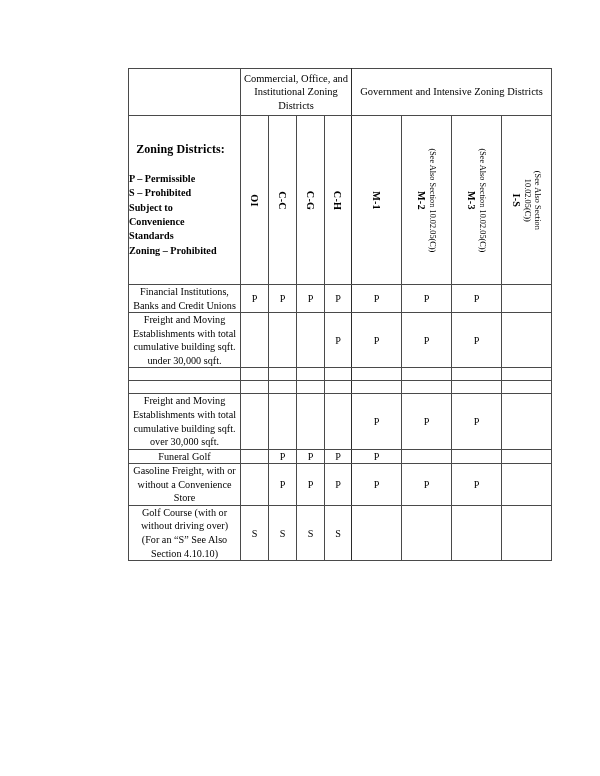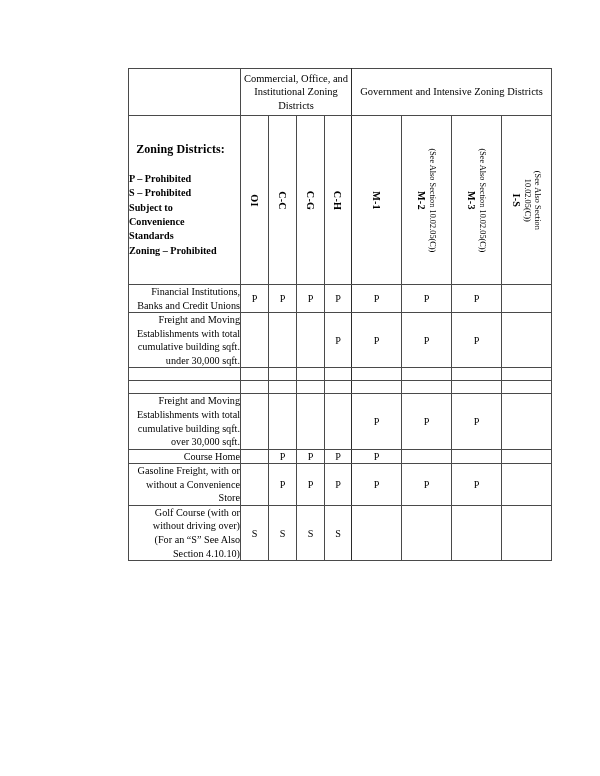--- a/index.html
+++ b/index.html
@@ -102,21 +102,21 @@
     text-align: center;
     white-space: nowrap;
   }
   .rot-note span { display: block; }
 
   
   .label-cell {
     padding: 4px 5px 4px 10px;
     font-size: 10.2px;
     line-height: 1.33;
-    text-align: right;
+    text-align: center;
     vertical-align: top;
   }
   .mark-cell {
     text-align: center;
     font-size: 10.2px;
     vertical-align: middle;
   }
   .spacer-row td { height: 12px; }
   .clip-row .label-cell { padding-bottom: 0; }
 </style>
@@ -138,21 +138,21 @@
   <tbody id="table-body">
       <tr>
         <td class="blank-corner"></td>
         <th class="group-head grp-right" colspan="4">Commercial, Office, and Institutional Zoning Districts</th>
         <th class="group-head grp-left" colspan="4">Government and Intensive Zoning Districts</th>
       </tr>
       <tr>
         <td class="legend-cell">
           <div class="legend-title">Zoning Districts:</div>
           <div class="legend-lines">
-            <div>P – Prohibited</div>
+            <div>P – Permissible</div>
             <div>S – Prohibited</div>
             <div>Subject to</div>
             <div>Convenience</div>
             <div>Standards</div>
             <div>Zoning – Prohibited</div>
           </div>
         </td>
         <td class="colhead">
           <div class="rot-wrap">
             <div class="rot">
@@ -280,21 +280,21 @@
         <td class="mark-cell"></td>
         <td class="mark-cell"></td>
         <td class="mark-cell grp-right"></td>
         <td class="mark-cell grp-left">P</td>
         <td class="mark-cell">P</td>
         <td class="mark-cell">P</td>
         <td class="mark-cell"></td>
       </tr>
       <tr class="">
         <td class="label-cell">
-          <div>Course Home</div>
+          <div>Funeral Golf</div>
         </td>
         <td class="mark-cell"></td>
         <td class="mark-cell">P</td>
         <td class="mark-cell">P</td>
         <td class="mark-cell grp-right">P</td>
         <td class="mark-cell grp-left">P</td>
         <td class="mark-cell"></td>
         <td class="mark-cell"></td>
         <td class="mark-cell"></td>
       </tr>

